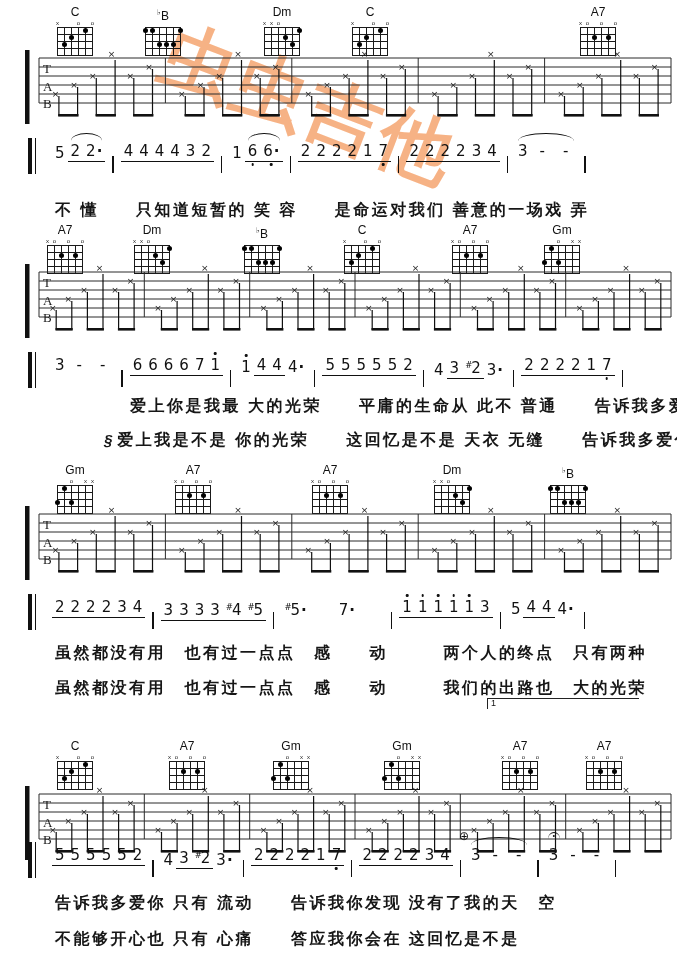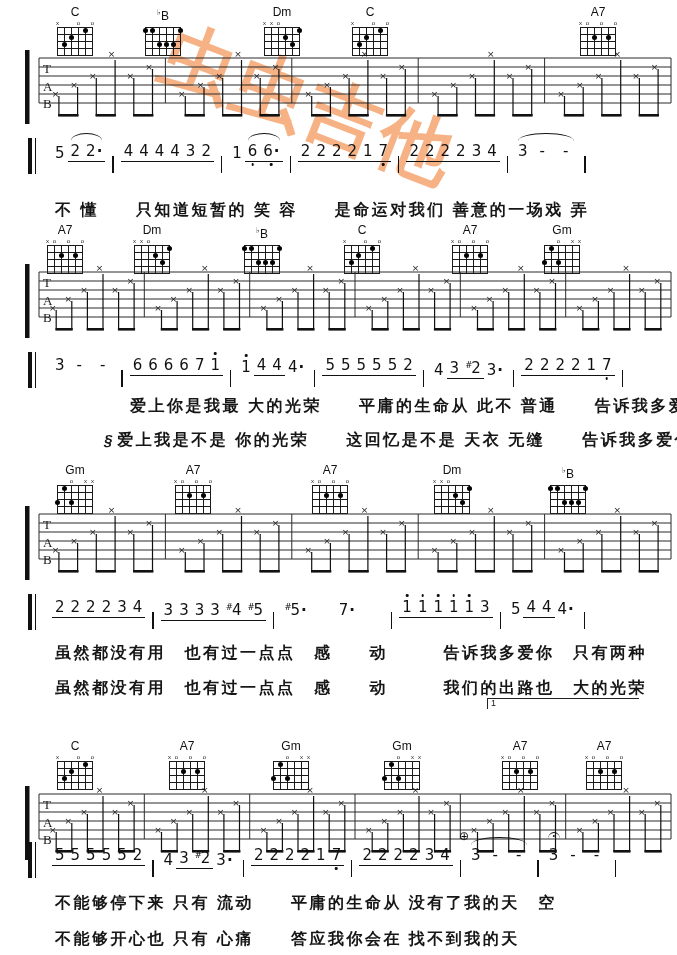--- a/index.html
+++ b/index.html
@@ -780,21 +780,21 @@
           <span class="meas">
             <span class="nt">5</span>
             <span class="ug">
               <span class="nt">4</span>
               <span class="nt">4</span>
             </span>
             <span class="nt">4<span class="da">·</span></span>
           </span>
           <i class="bar"></i>
         </div>
-        <div class="lyric" style="left: 55px; top: 643px;">虽然都没有用　也有过一点点　感　　动　　　告诉我多爱你　只有两种</div>
+        <div class="lyric" style="left: 55px; top: 643px;">虽然都没有用　也有过一点点　感　　动　　　两个人的终点　只有两种</div>
         <div class="lyric" style="left: 55px; top: 678px;">虽然都没有用　也有过一点点　感　　动　　　我们的出路也　大的光荣</div>
         <div class="volta" style="left: 487px; top: 698px; width: 152px;">
           <span>1</span>
         </div>
       </div>
       <div>
         <div class="chord" style="left: 54px; top: 740px;">
           <div class="chord-label">C</div>
           <div class="chord-markers">
             <span class="cm" style="left: -3px;">x</span>
@@ -1046,17 +1046,17 @@
             </span>
           </span>
           <i class="bar"></i>
           <span class="meas">
             <span class="nt">3<i class="fm"></i></span>
             <span class="nt dash">-</span>
             <span class="nt dash">-</span>
           </span>
           <i class="bar"></i>
         </div>
-        <div class="lyric" style="left: 55px; top: 893px;">不能够停下来 只有 流动　　平庸的生命从 没有了我的天　空</div>
-        <div class="lyric" style="left: 55px; top: 929px;">不能够开心也 只有 心痛　　答应我你会在 找不到我的天</div>
+        <div class="lyric" style="left: 55px; top: 893px;">告诉我多爱你 只有 流动　　告诉我你发现 没有了我的天　空</div>
+        <div class="lyric" style="left: 55px; top: 929px;">不能够开心也 只有 心痛　　答应我你会在 这回忆是不是</div>
       </div>
     </div>
 </div>
 
 </body></html>

